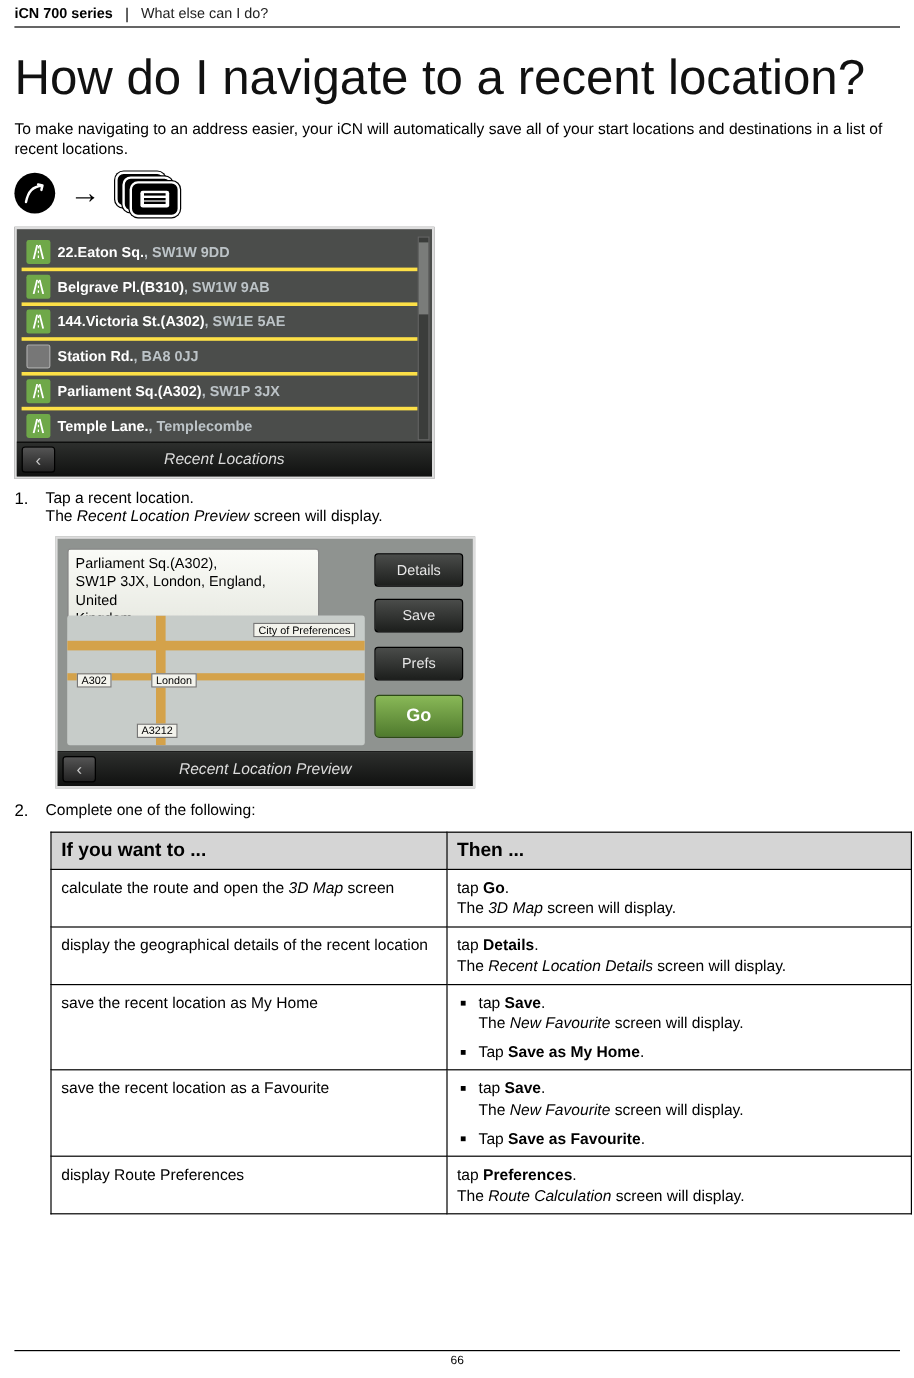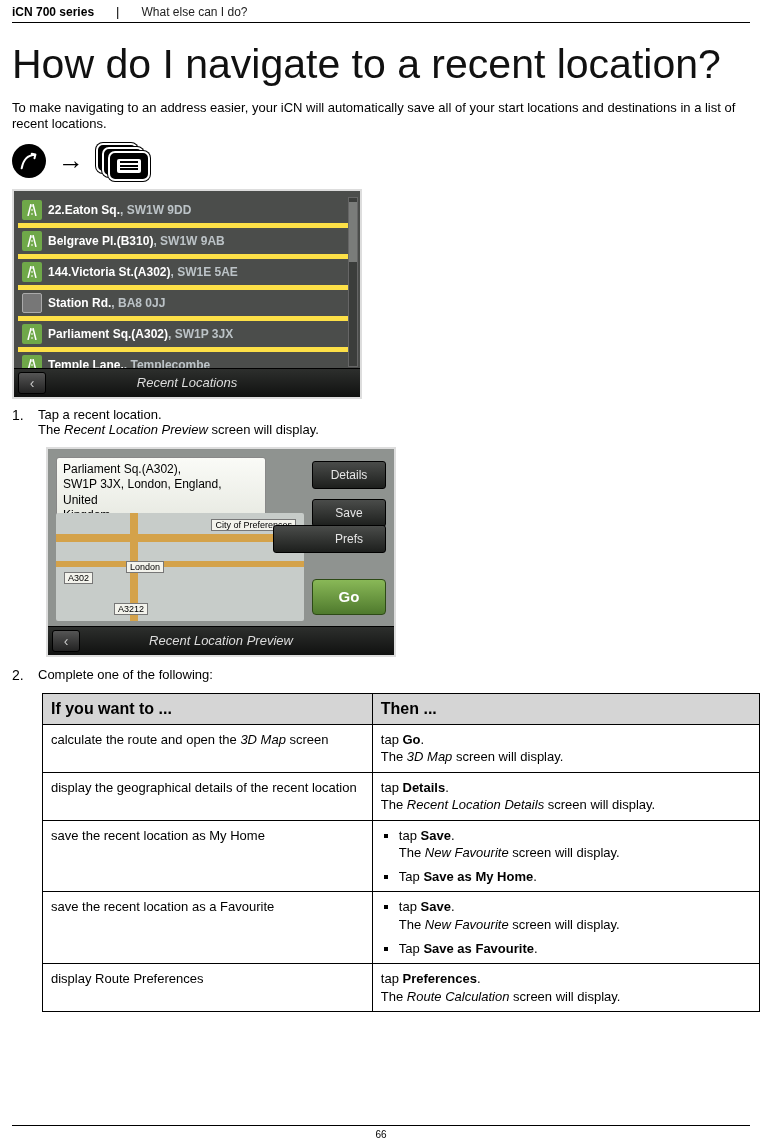--- a/index.html
+++ b/index.html
@@ -13,25 +13,25 @@
   }
   .page {
     width: 762px;
     min-height: 1148px;
     position: relative;
     padding: 0 12px 0 12px;
     box-sizing: border-box;
   }
   .header-bar {
     display: flex;
-    align-items: center;
+    align-items: flex-start;
     font-size: 13px;
     padding: 4px 0 3px 0;
     border-bottom: 1px solid #000;
-    gap: 22px;
+    gap: 10px;
   }
   .header-bar .prod { font-weight: bold; font-family: Verdana, sans-serif; font-size: 12px; }
   .header-bar .sep { font-family: Verdana, sans-serif; }
   .header-bar .chap { font-family: Verdana, sans-serif; font-size: 12px; color: #222; }
   h1.title {
     font-family: Verdana, Geneva, sans-serif;
     font-weight: normal;
     font-size: 41px;
     line-height: 1.15;
     margin: 18px 0 12px 0;
@@ -65,21 +65,21 @@
     display: flex; flex-direction: column; justify-content: space-around; padding: 2px 3px; box-sizing: border-box;
   }
   .card .txt div { height: 2px; background: #000; }
 
   
   .device1 {
     width: 350px; height: 210px; border: 2px solid #ddd; background: #4b4d4b;
     box-sizing: border-box; position: relative; padding: 6px 4px 0 4px;
   }
   .device1 .list { display: flex; flex-direction: column; gap: 0px; }
-  .row { display: flex; align-items: center; height: 26px; border-bottom: 5px solid #fde047; }
+  .row { display: flex; align-items: center; height: 26px; border-bottom: 3px solid #fde047; }
   .row:last-child { border-bottom: none; }
   .rico {
     width: 20px; height: 20px; background: #6fa849; border-radius: 2px; margin: 0 6px 0 4px;
     display: flex; align-items: center; justify-content: center; flex-shrink: 0;
   }
   .rico.gray { background: #777; border: 1px solid #aaa; box-sizing: border-box; }
   .row .t1 { color: #fff; font-weight: bold; font-size: 12px; }
   .row .t2 { color: #bcc3c7; font-weight: bold; font-size: 12px; }
   .bottombar {
     position: absolute; left: 0; right: 0; bottom: 0; height: 28px;
@@ -123,21 +123,21 @@
   .device2 .map .r1 { left: 0; right: 0; top: 20%; height: 8px; }
   .device2 .map .r2 { left: 0; right: 0; top: 45%; height: 6px; }
   .device2 .map .r3 { left: 30%; top: 0; bottom: 0; width: 8px; }
   .device2 .map .label { position: absolute; background: #f3f3ec; border: 1px solid #777; font-size: 9px; padding: 0 3px; }
   .device2 .sidebtn {
     position: absolute; right: 8px; width: 72px; height: 26px;
     background: linear-gradient(#4a4c4a, #1d1f1d); border: 1px solid #000; border-radius: 3px;
     color: #e6e6e6; font-size: 12px; display: flex; align-items: center; justify-content: center;
     font-family: Verdana, sans-serif;
   }
-  .device2 .sb1{ top: 12px; } .device2 .sb2{ top: 50px; } .device2 .sb3{ top: 76px; padding-left: 39px; }
+  .device2 .sb1{ top: 12px; } .device2 .sb2{ top: 50px; } .device2 .sb3{ top: 90px; }
   .device2 .gobtn {
     position: absolute; right: 8px; top: 130px; width: 72px; height: 34px;
     background: linear-gradient(#89b857, #4f7a2d); border: 1px solid #2d4a16; border-radius: 4px;
     color: #fff; font-size: 15px; font-weight: bold; display: flex; align-items: center; justify-content: center;
   }
 
   
   table.opt {
     border-collapse: collapse; width: 718px; margin: 6px 0 0 30px; font-size: 13px;
   }
@@ -274,21 +274,21 @@
   <div class="device2">
     <div class="addr" style="white-space: pre-line;">Parliament Sq.(A302),
 SW1P 3JX, London, England, United
 Kingdom</div>
     <div class="map">
       <div class="road r1"></div>
         <div class="road r2"></div>
         <div class="road r3"></div>
       <span class="label" style="right:8px; top:6px;">City of Preferences</span>
       <span class="label" style="left:70px; top:48px;">London</span>
-      <span class="label" style="left:8px; top:59px;">A302</span>
+      <span class="label" style="left:8px; top:48px;">A302</span>
       <span class="label" style="left:58px; bottom:6px;">A3212</span>
     </div>
     <div class="sidebtn sb1">Details</div>
     <div class="sidebtn sb2">Save</div>
     <div class="sidebtn sb3">Prefs</div>
     <div class="gobtn">Go</div>
     <div class="bottombar">
       <span class="back">‹</span>
       <span class="label">Recent Location Preview</span>
     </div>

